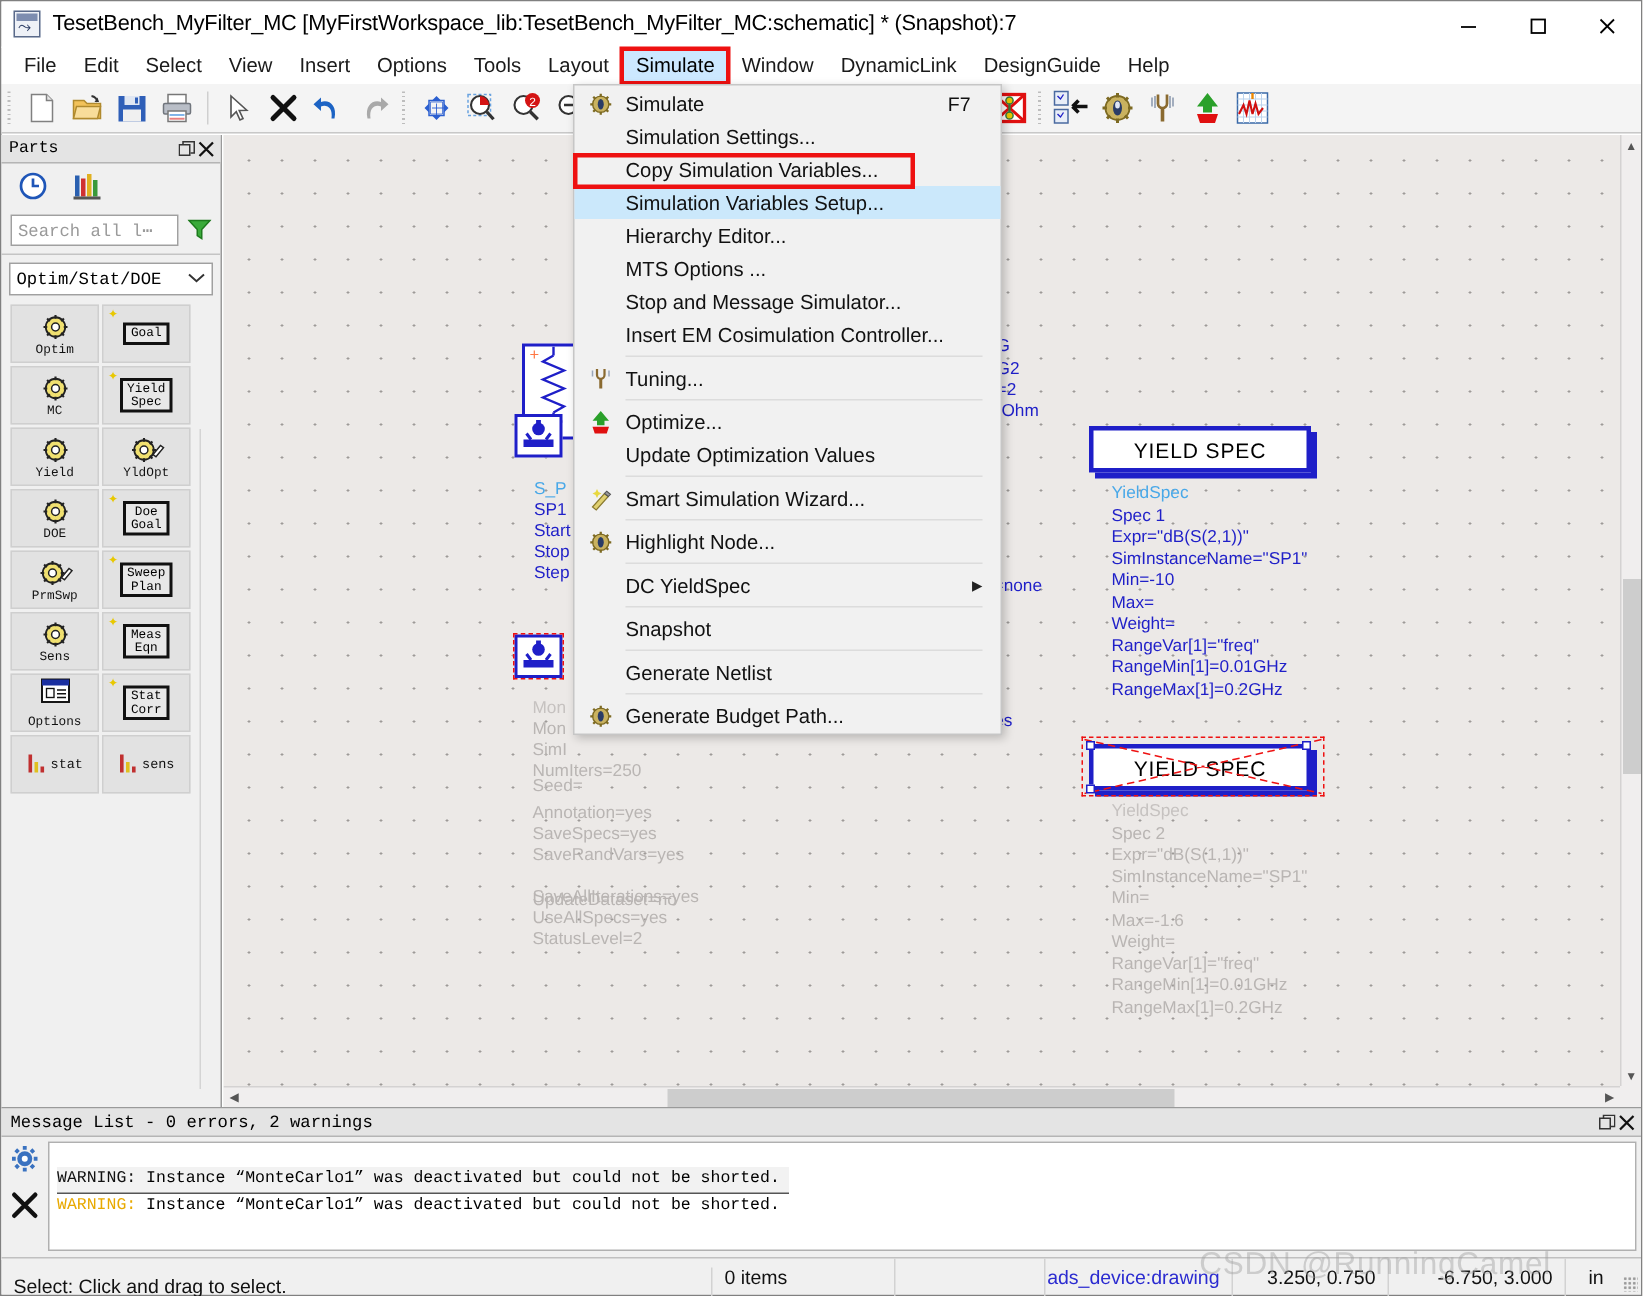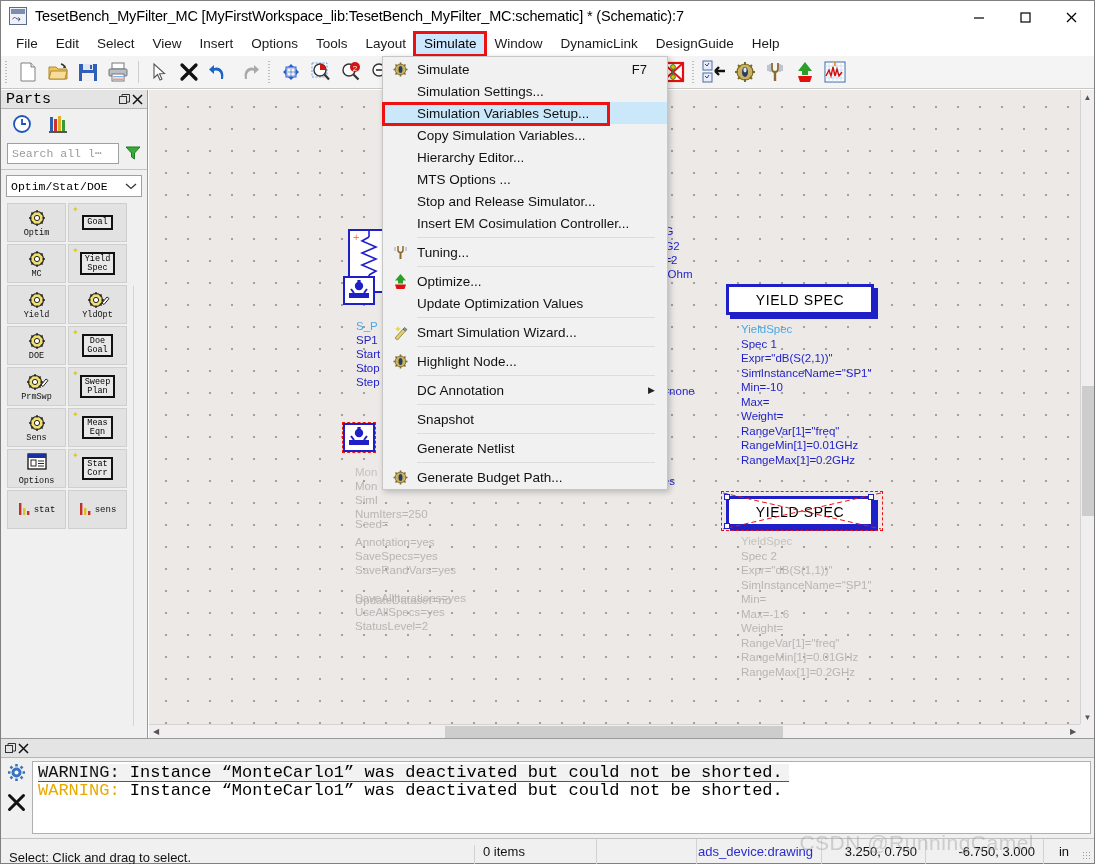--- a/index.html
+++ b/index.html
@@ -90,21 +90,21 @@
 
   
   .parts-panel {
     position: absolute; left: 0; top: 89px; width: 147px; height: 648px;
     background: #f0f0f0; border-right: 1px solid #9a9a9a;
     display: flex; flex-direction: column;
   }
   .parts-header {
     height: 19px; background: #e4e4e4; border-bottom: 1px solid #b5b5b5;
     display: flex; align-items: center; padding: 0 3px;
-    font-family: "Liberation Mono", monospace; font-size: 15px; color: #000;
+    font-family: "Liberation Mono", monospace; font-size: 11px; color: #000;
   }
   .parts-header .ph-title { flex: 1; padding-left: 2px; }
   .ph-icon { width: 13px; height: 13px; display:flex; align-items:center; justify-content:center;
              font-size: 11px; color:#222; }
   .parts-tabs { height: 30px; display: flex; align-items: center; gap: 14px; padding: 0 10px; }
   .parts-tab { width: 22px; height: 22px; display: flex; align-items: center; justify-content: center; }
   .parts-search-row { height: 28px; display: flex; align-items: center; padding: 0 6px; gap: 6px; }
   .parts-search {
     flex: 1; height: 21px; background: #fff; border: 1px solid #a0a0a0;
     font-family: "Liberation Mono", monospace; font-size: 11.5px; color: #9a9a9a;
@@ -234,22 +234,22 @@
     font-family: "Liberation Mono", monospace; font-size: 11.5px; color: #000;
   }
   .msg-header .mh-title { flex: 1; padding-left: 3px; }
   .msg-body { display: flex; height: 82px; }
   .msg-sidebar {
     width: 31px; display: flex; flex-direction: column; align-items: center;
     padding-top: 5px; gap: 7px; background: #f0f0f0;
   }
   .msg-list {
     flex: 1; background: #ffffff; border: 1px solid #b0b0b0; margin: 3px 3px 6px 0;
-    font-family: "Liberation Mono", monospace; font-size: 17px;
-    padding: 2px 0 0 5px; overflow: hidden;
+    font-family: "Liberation Mono", monospace; font-size: 11px;
+    padding: 16px 0 0 5px; overflow: hidden;
   }
   .msg-row { line-height: 17px; white-space: nowrap; }
   .msg-row.first { background: #f2f2f2; border-bottom: 1px solid #555; display: inline-block; padding-right: 6px;}
   .msg-warn-label { color: #111; }
   .msg-warn-label.amber { color: #e8a900; }
 
   
   .statusbar {
     position: absolute; left: 0; bottom: 0; width: 1093px; height: 25px;
     background: #f0f0f0; border-top: 1px solid #c0c0c0;
@@ -277,21 +277,21 @@
     pointer-events: none; user-select: none;
   }
 </style>
 </head>
 <body>
 
 <div id="app">
 
   <div class="titlebar">
     <div class="title-icon"></div>
-    <span class="title-text">TesetBench_MyFilter_MC [MyFirstWorkspace_lib:TesetBench_MyFilter_MC:schematic] * (Schematic):7</span>
+    <span class="title-text">TesetBench_MyFilter_MC [MyFirstWorkspace_lib:TesetBench_MyFilter_MC:schematic] * (Snapshot):7</span>
     <div class="win-controls">
       <div class="win-btn">
         <svg width="14" height="14" viewBox="0 0 14 14">
             <line x1="2" y1="8" x2="12" y2="8" stroke="#000" stroke-width="1.2"></line>
           </svg>
       </div>
       <div class="win-btn">
         <svg width="14" height="14" viewBox="0 0 14 14">
             <rect x="3" y="3" width="9" height="9" fill="none" stroke="#000" stroke-width="1.2"></rect>
           </svg>
@@ -857,43 +857,43 @@
       </span>
       <span class="dd-label">Simulate</span>
       <span class="dd-accel">F7</span>
     </div>
 
     <div class="dd-item">
       <span class="dd-icon"></span>
       <span class="dd-label">Simulation Settings...</span>
     </div>
 
+    <div class="dd-item">
+      <span class="dd-icon"></span>
+      <span class="dd-label">Copy Simulation Variables...</span>
+    </div>
+
     <div class="dd-item highlight">
       <span class="dd-icon"></span>
       <span class="dd-label">Simulation Variables Setup...</span>
     </div>
 
     <div class="dd-item">
       <span class="dd-icon"></span>
-      <span class="dd-label">Copy Simulation Variables...</span>
-    </div>
-
-    <div class="dd-item">
-      <span class="dd-icon"></span>
       <span class="dd-label">Hierarchy Editor...</span>
     </div>
 
     <div class="dd-item">
       <span class="dd-icon"></span>
       <span class="dd-label">MTS Options ...</span>
     </div>
 
     <div class="dd-item">
       <span class="dd-icon"></span>
-      <span class="dd-label">Stop and Release Simulator...</span>
+      <span class="dd-label">Stop and Message Simulator...</span>
     </div>
 
     <div class="dd-item">
       <span class="dd-icon"></span>
       <span class="dd-label">Insert EM Cosimulation Controller...</span>
     </div>
 
     <div class="dd-sep"></div>
 
     <div class="dd-item">
@@ -951,21 +951,21 @@
             <ellipse cx="8.5" cy="8.5" rx="2" ry="3.5" fill="#2a3c66"></ellipse>
           </svg>
       </span>
       <span class="dd-label">Highlight Node...</span>
     </div>
 
     <div class="dd-sep"></div>
 
     <div class="dd-item">
       <span class="dd-icon"></span>
-      <span class="dd-label">DC Annotation</span>
+      <span class="dd-label">DC YieldSpec</span>
       <span class="dd-arrow">▶</span>
     </div>
 
     <div class="dd-sep"></div>
 
     <div class="dd-item">
       <span class="dd-icon"></span>
       <span class="dd-label">Snapshot</span>
     </div>
 
@@ -989,20 +989,21 @@
           </svg>
       </span>
       <span class="dd-label">Generate Budget Path...</span>
     </div>
 
     <div class="dd-highlight-ring" style="top:45px;"></div>
   </div>
 
   <div class="msg-panel">
     <div class="msg-header">
+      <span class="mh-title">Message List - 0 errors, 2 warnings</span>
       <span class="ph-icon">
         <svg width="11" height="11" viewBox="0 0 11 11">
             <rect x="0.5" y="2.5" width="7" height="7" fill="none" stroke="#333"></rect>
             <path d="M3 2.5 V0.5 H10.5 V8 H8" fill="none" stroke="#333"></path>
           </svg>
       </span>
       <span class="ph-icon">
         <svg width="11" height="11" viewBox="0 0 11 11">
             <path d="M1 1 L10 10 M10 1 L1 10" stroke="#111" stroke-width="1.5"></path>
           </svg>

